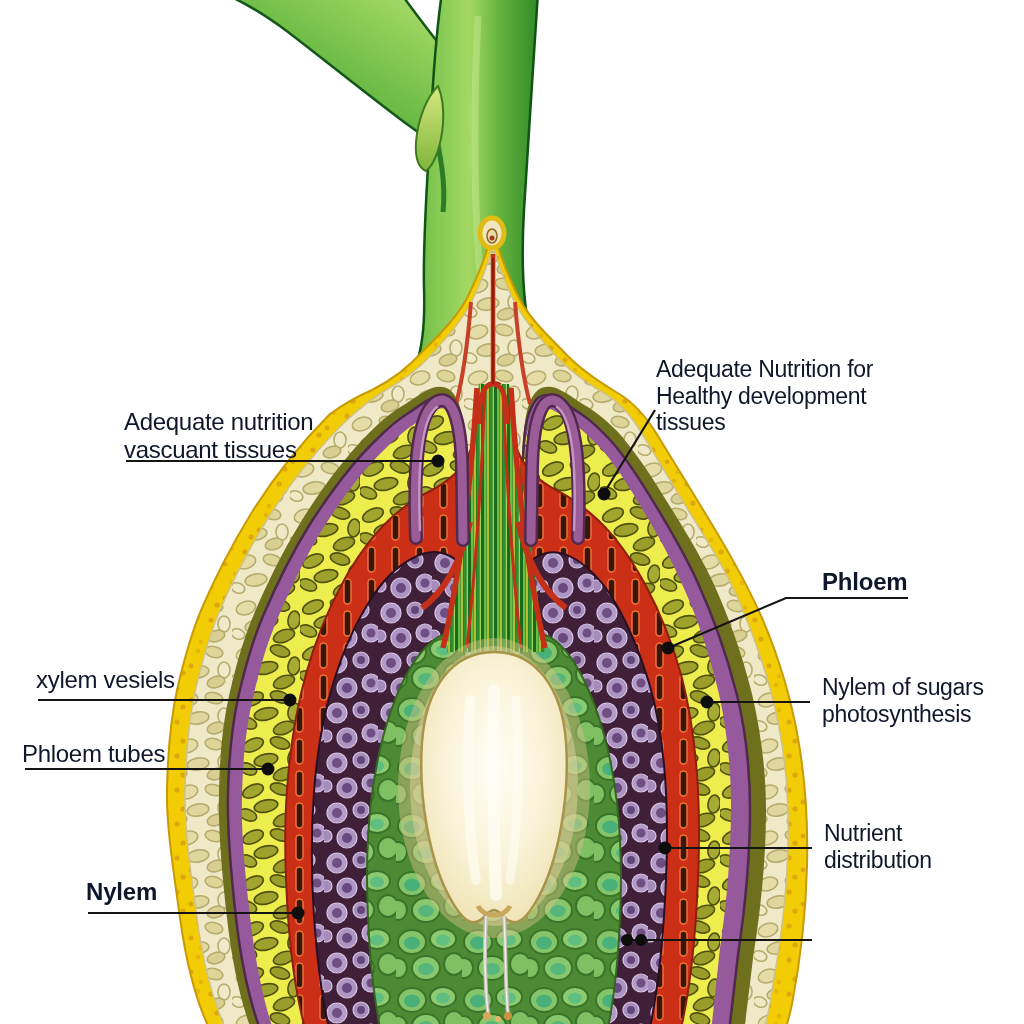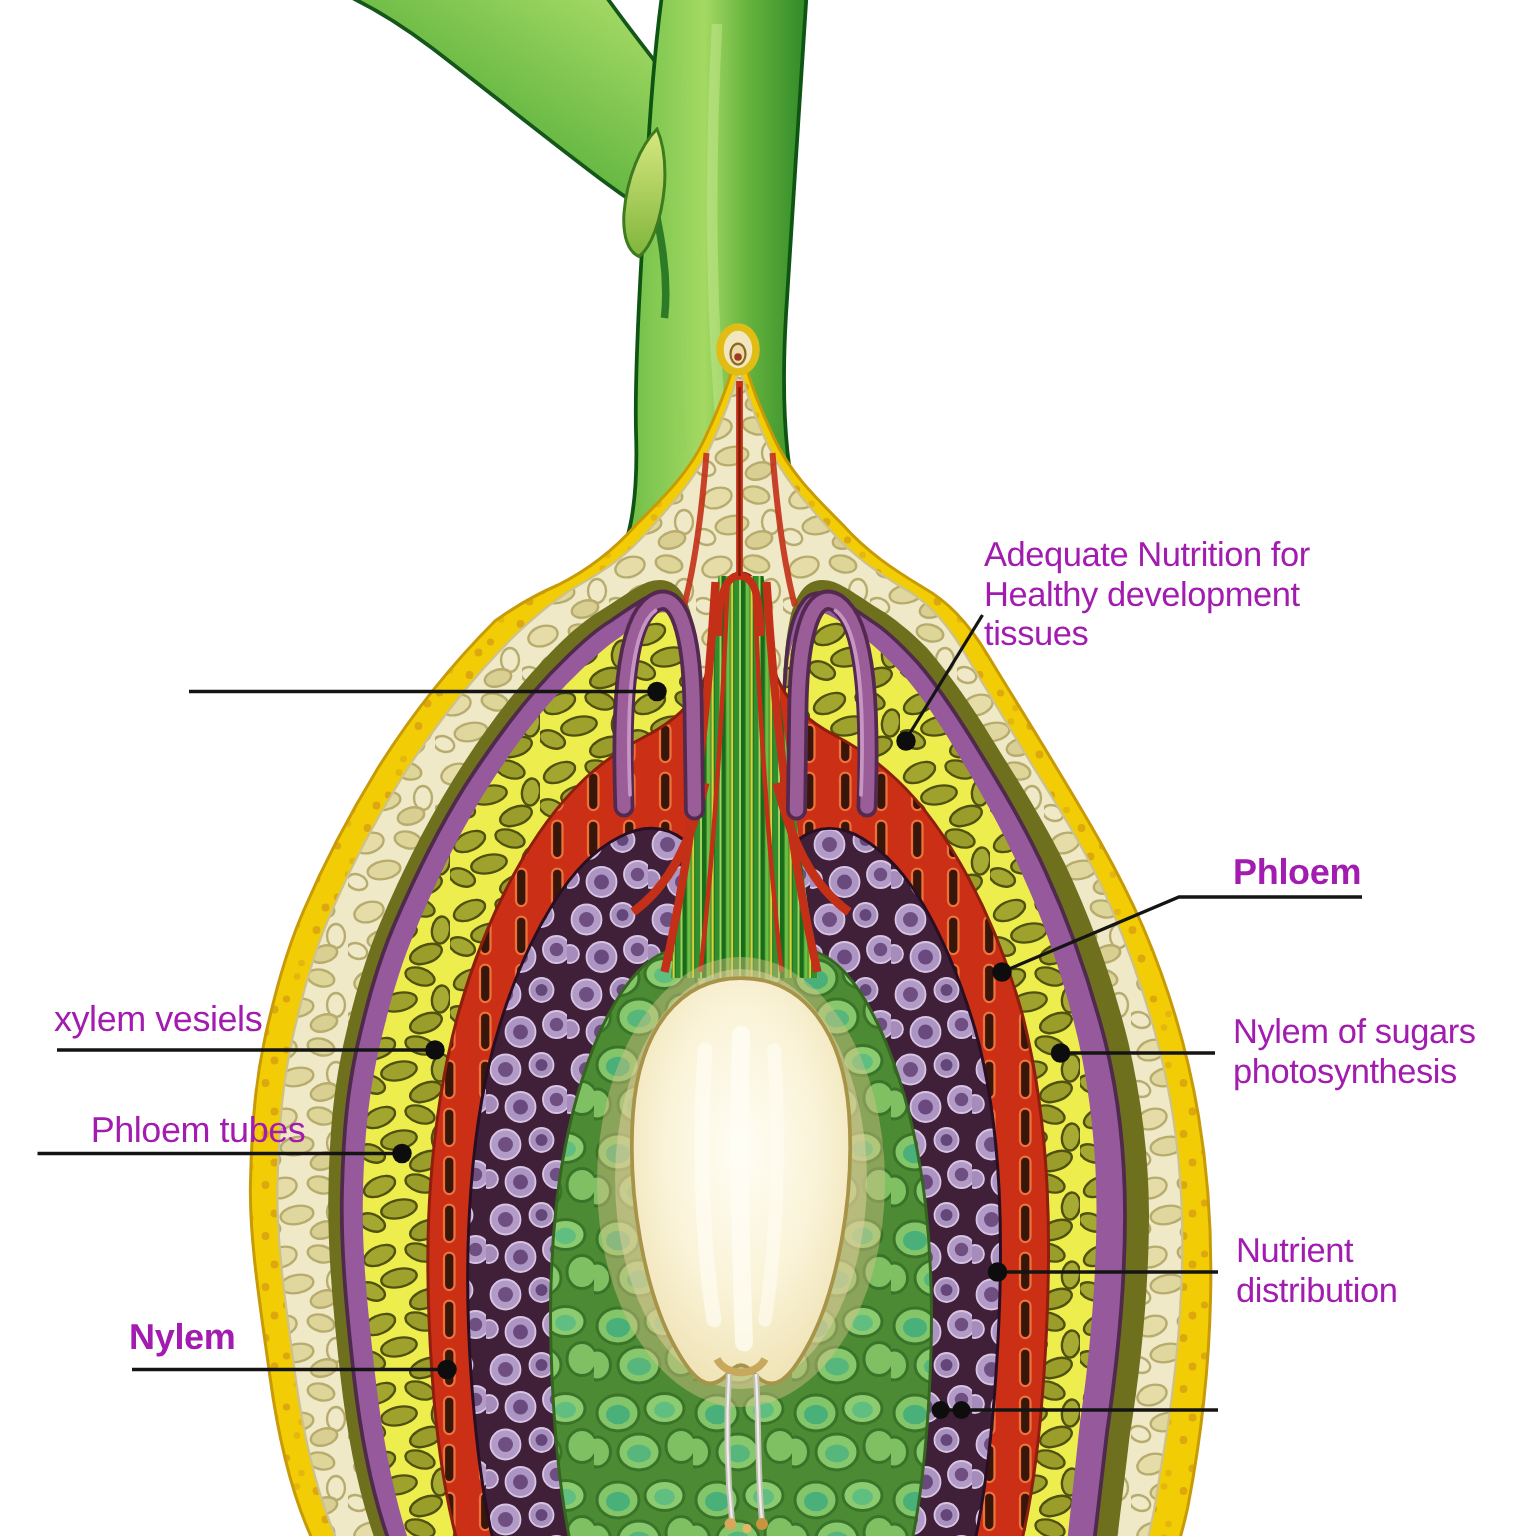--- a/index.html
+++ b/index.html
@@ -1,19 +1,19 @@
 <!DOCTYPE html>
 <html><head>
 <meta charset="utf-8">
 <style>
   html,body{margin:0;padding:0;background:#ffffff;}
   .stage{position:relative;width:1024px;height:1024px;background:#ffffff;overflow:hidden;
          font-family:"Liberation Sans",sans-serif;}
   .stage svg{position:absolute;left:0;top:0;}
-  .lbl{position:absolute;font-size:24px;line-height:1.16;color:#a21caf;
+  .lbl{position:absolute;font-size:24px;line-height:1.16;color:#0f172a;
        white-space:pre-line;letter-spacing:-0.3px;}
   .lbl.sm{font-size:23px;}
   .lbl.bold{font-weight:bold;font-size:24px;letter-spacing:-0.2px;}
 </style>
 </head>
 <body>
 
 <div class="stage">
 <svg width="1024" height="1024" viewBox="0 0 1024 1024">
   <defs>
@@ -287,24 +287,26 @@
     <circle cx="707" cy="702" r="6.5"></circle>
     <circle cx="665" cy="848" r="6.5"></circle>
     <circle cx="627" cy="940" r="6"></circle>
     <circle cx="641" cy="940" r="6"></circle>
     <circle cx="290" cy="700" r="6.5"></circle>
     <circle cx="268" cy="769" r="6.5"></circle>
     <circle cx="298" cy="913" r="6.5"></circle>
   </g>
 </svg>
 
+<div class="lbl" style="left:124px;top:408px;width:270px;">Adequate nutrition
+vascuant tissues</div>
 <div class="lbl sm" style="left:656px;top:356px;width:280px;">Adequate Nutrition for
 Healthy development
 tissues</div>
 <div class="lbl bold" style="left:822px;top:568px;width:150px;">Phloem</div>
 <div class="lbl sm" style="left:822px;top:674px;width:210px;">Nylem of sugars
 photosynthesis</div>
 <div class="lbl sm" style="left:824px;top:820px;width:200px;">Nutrient
 distribution</div>
 <div class="lbl" style="left:36px;top:666px;width:220px;">xylem vesiels</div>
-<div class="lbl" style="left:22px;top:740px;width:220px;text-align:center;">Phloem tubes</div>
+<div class="lbl" style="left:22px;top:740px;width:220px;">Phloem tubes</div>
 <div class="lbl bold" style="left:86px;top:878px;width:150px;">Nylem</div>
 </div>
 
 </body></html>

